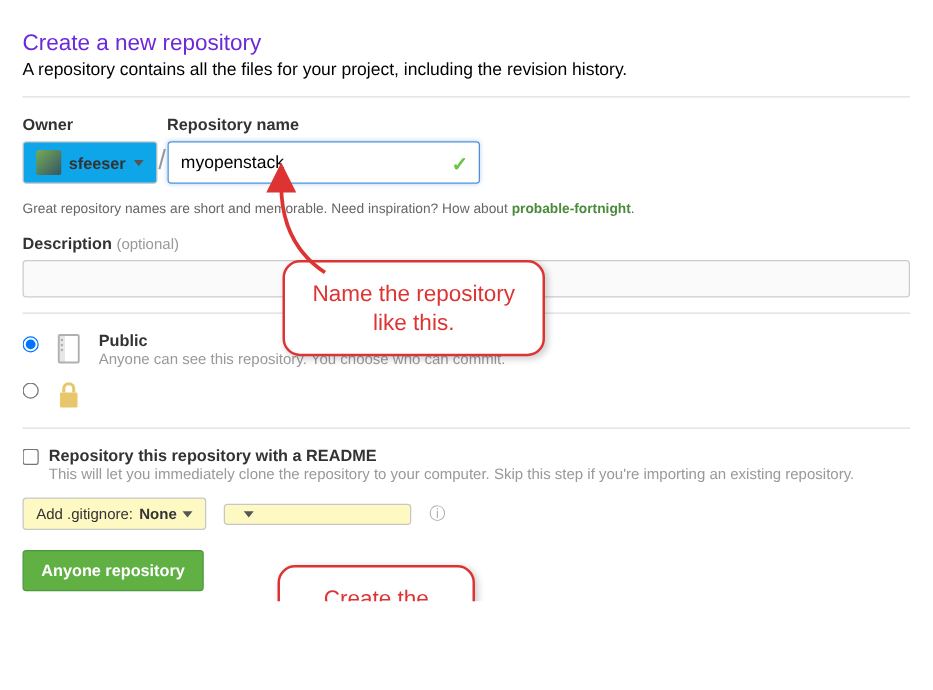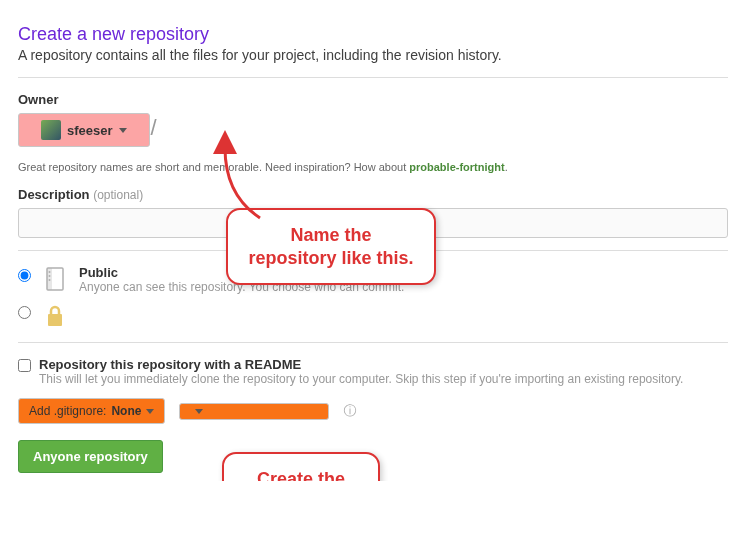--- a/index.html
+++ b/index.html
@@ -6,29 +6,29 @@
     body {
       font-family: Helvetica, Arial, sans-serif;
       font-size: 13px;
       color: #333;
       background: #fff;
       padding: 8px 18px;
       width: 746px;
       position: relative;
     }
     h1 { font-size: 18px; font-weight: normal; color: #6d28d9; margin-bottom: 2px; margin-top: 16px; }
-    .subtitle { color: #404040; font-size: 14px; margin-bottom: 14px; }
+    .subtitle { color: #000000; font-size: 14px; margin-bottom: 14px; }
     hr.sep { border: none; border-top: 1px solid #ddd; margin: 12px 0 14px 0; }
     .row { display: flex; align-items: flex-start; gap: 1px; }
     .field-group { display: flex; flex-direction: column; }
     .label { font-weight: bold; font-size: 13px; margin-bottom: 6px; }
     .owner-btn {
       display: inline-flex; align-items: center; gap: 6px;
-      background: #fca5a5; border: 1px solid #c7c7c7; border-radius: 3px;
-      padding: 6px 22px; font-size: 13px; font-weight: bold; color: #333;
+      background: #0ea5e9; border: 1px solid #c7c7c7; border-radius: 3px;
+      padding: 6px 10px; font-size: 13px; font-weight: bold; color: #333;
       cursor: pointer;
     }
     .avatar { width: 20px; height: 20px; background: linear-gradient(135deg,#7a5,#356); border-radius: 2px; }
     .caret { width: 0; height: 0; border-left: 4px solid transparent; border-right: 4px solid transparent; border-top: 5px solid #555; }
     .slash { font-size: 22px; color: #999; align-self: flex-end; padding-bottom: 6px; }
     .repo-input-wrap {
       position: relative;
       border: 1px solid #4a90d9; border-radius: 3px;
       box-shadow: 0 0 4px rgba(74,144,217,.4);
       padding: 7px 30px 7px 10px;
@@ -50,34 +50,34 @@
     .vis-row input[type=radio] { margin-top: 4px; }
     .vis-icon { width: 28px; height: 28px; flex-shrink: 0; }
     .vis-text .title { font-weight: bold; font-size: 13px; }
     .vis-text .sub { color: #999; font-size: 12px; }
     .init-row { display: flex; gap: 8px; align-items: flex-start; }
     .init-row input[type=checkbox] { margin-top: 2px; }
     .init-text .title { font-weight: bold; font-size: 13px; }
     .init-text .sub { color: #999; font-size: 12px; }
     .dropdowns { display: flex; gap: 14px; align-items: center; margin-top: 12px; }
     .dd-btn {
-      background: #f97316; border: 1px solid #c7c7c7; border-radius: 3px;
+      background: #fef9c3; border: 1px solid #c7c7c7; border-radius: 3px;
       padding: 5px 10px; font-size: 12px; color: #333; display: inline-flex; align-items: center; gap: 5px;
       cursor: pointer;
     }
     .dd-btn .none { font-weight: bold; }
     .info-icon { color: #aaa; font-size: 13px; }
     .create-btn {
       margin-top: 16px; background: #60b044; color: #fff; border: 1px solid #4a993e;
       border-radius: 3px; padding: 8px 14px; font-size: 13px; font-weight: bold; cursor: pointer;
     }
     
     .callout {
       position: absolute; background: #fff; border: 2px solid #d33; border-radius: 14px;
-      padding: 14px 20px; text-align: center; color: #d33; font-size: 18px; font-weight: bold;
+      padding: 14px 20px; text-align: center; color: #d33; font-size: 18px; font-weight: normal;
       box-shadow: 2px 2px 6px rgba(0,0,0,.2); line-height: 1.25;
     }
     .callout1 { left: 226px; top: 208px; width: 210px; }
     .callout2 { left: 222px; top: 452px; width: 158px; }
     svg.arrow { position: absolute; overflow: visible; }
   </style>
 </head>
 <body>
 
 
@@ -89,20 +89,27 @@
 <div class="row">
   <div class="field-group">
     <div class="label">Owner</div>
     <button class="owner-btn">
       <span class="avatar"></span>
       <span>sfeeser</span>
       <span class="caret"></span>
     </button>
   </div>
   <div class="slash">/</div>
+  <div class="field-group">
+    <div class="label">Repository name</div>
+    <div class="repo-input-wrap">
+      <input type="text" value="myopenstack" style="">
+      <span class="check">✓</span>
+    </div>
+  </div>
 </div>
 
 <p class="hint">
   <span>Great repository names are short and memorable. Need inspiration? How about </span><span class="suggest">probable-fortnight</span>.
 </p>
 
 <div class="desc-label">
   <span>Description</span> <span class="optional">(optional)</span>
 </div>
 <input class="desc-input" type="text" value="" style="">

